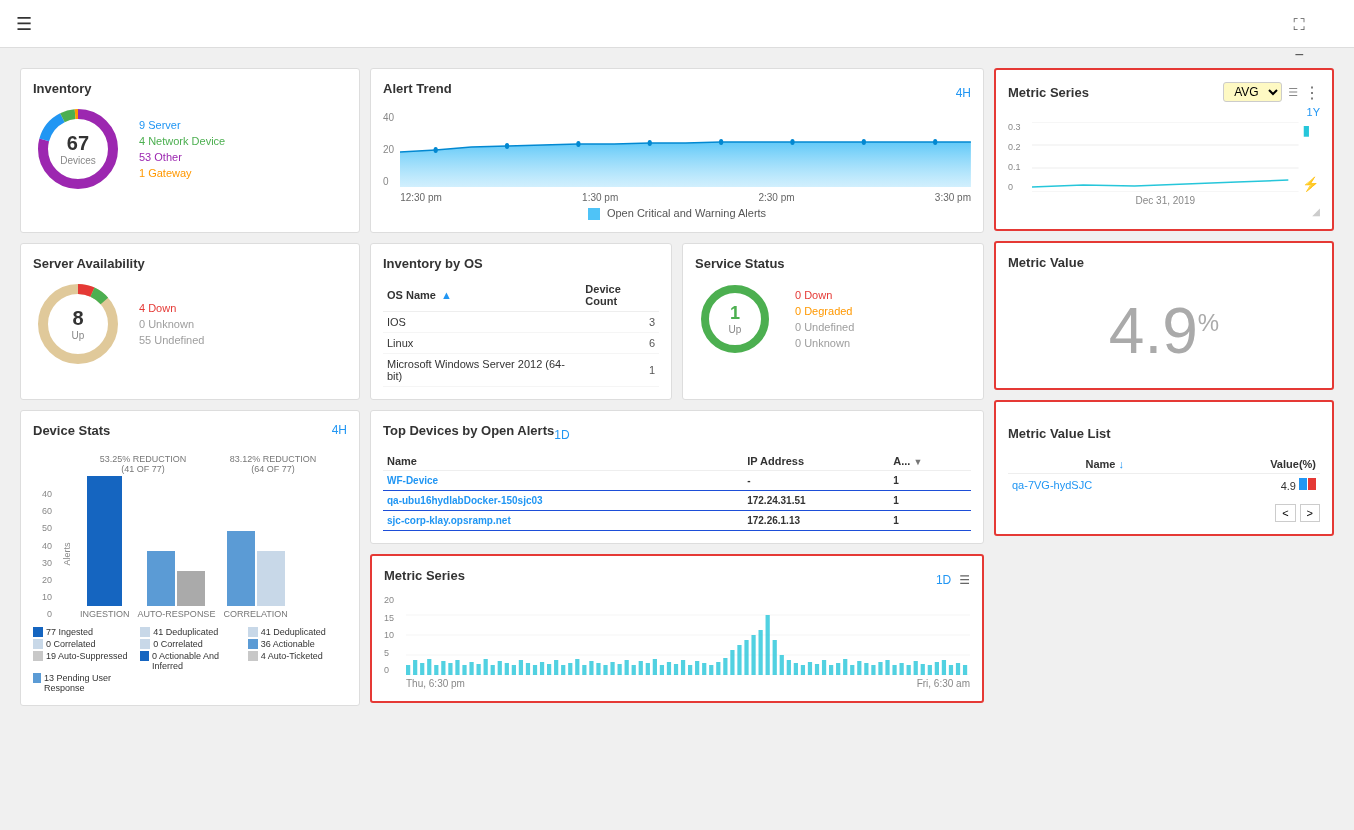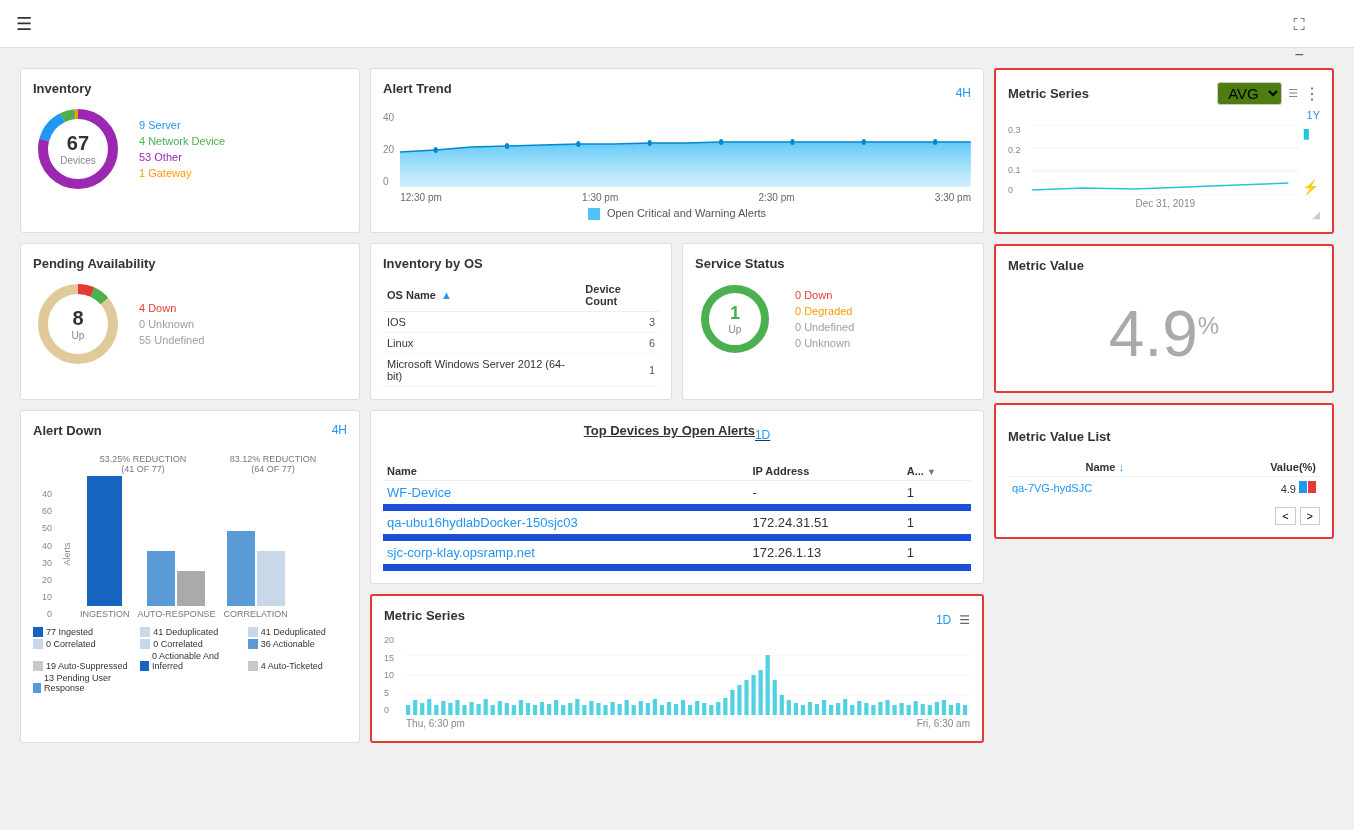--- a/index.html
+++ b/index.html
@@ -59,31 +59,31 @@
     
     .service-content { display: flex; align-items: center; gap: 20px; }
     .service-donut { position: relative; width: 80px; height: 80px; }
     .service-stats { font-size: 11px; display: flex; flex-direction: column; gap: 4px; }
     .stat-down { color: #e53935; }
     .stat-degraded { color: #ff9800; }
     .stat-undefined { color: #9e9e9e; }
     .stat-unknown { color: #9e9e9e; }
     .alert-stats-header { display: flex; justify-content: space-between; }
     .legend-grid { display: grid; grid-template-columns: 1fr 1fr 1fr; gap: 2px 8px; margin-top: 6px; font-size: 9px; }
-    .legend-entry { display: flex; align-items: flex-end; gap: 3px; }
+    .legend-entry { display: flex; align-items: flex-start; gap: 3px; }
     .leg-sq { width: 10px; height: 10px; display: inline-block; }
-    .top-devices-header { display: flex; justify-content: center; align-items: center; margin-bottom: 16px; text-decoration: underline; }
+    .top-devices-header { display: flex; justify-content: flex-start; align-items: center; margin-bottom: 6px; }
     .top-devices-table { width: 100%; border-collapse: collapse; }
     .top-devices-table th { font-size: 11px; padding: 3px 4px; border-bottom: 1px solid #eee; text-align: left; }
-    .top-devices-table td { font-size: 13px; padding: 4px 4px; border-bottom: 7px solid #1d4ed8; }
+    .top-devices-table td { font-size: 10px; padding: 4px 4px; border-bottom: 1px solid #1d4ed8; font-weight: bold; }
     .top-devices-table td a { color: #2196f3; text-decoration: none; }
     .metric-series-header { display: flex; justify-content: space-between; align-items: center; margin-bottom: 4px; }
     .metric-series-title { font-size: 13px; font-weight: bold; }
     .metric-controls { display: flex; align-items: center; gap: 6px; font-size: 11px; }
-    .dropdown-btn { border: 1px solid #ccc; border-radius: 3px; padding: 1px 6px; font-size: 15px; cursor: pointer; background: #4d7c0f; }
+    .dropdown-btn { border: 1px solid #ccc; border-radius: 3px; padding: 1px 6px; font-size: 12px; cursor: pointer; background: #fef9c3; }
     .big-value { font-size: 64px; font-weight: 200; color: #aaa; text-align: center; padding: 16px 0 8px; }
     .big-value sup { font-size: 24px; vertical-align: super; }
     
     
     .mvl-header { display: flex; justify-content: flex-start; align-items: center; margin-bottom: 6px; margin-top: 12px; }
     .mvl-table { width: 100%; border-collapse: collapse; }
     .mvl-table th { font-size: 11px; padding: 3px 4px; border-bottom: 1px solid #eee; }
     .mvl-table td { font-size: 11px; padding: 4px 4px; }
     .mvl-table th:last-child, .mvl-table td:last-child { text-align: right; }
     .mvl-footer { display: flex; justify-content: flex-end; gap: 4px; margin-top: 8px; }
@@ -308,21 +308,21 @@
       </table>
       <div class="mvl-footer">
         <button class="nav-btn">&lt;</button>
         <button class="nav-btn">&gt;</button>
       </div>
     </div>
 
   </div>
 
   <div class="widget r2c1">
-    <div class="widget-title">Pending Availability</div>
+    <div class="widget-title">Server Availability</div>
     <div class="availability-content">
       <div class="donut-container">
         <svg viewBox="0 0 90 90">
 
           <circle cx="45" cy="45" r="35" fill="none" stroke="#e0c99a" stroke-width="10"></circle>
           <circle cx="45" cy="45" r="35" fill="none" stroke="#e53935" stroke-width="10" stroke-dasharray="14.9 219.9" stroke-dashoffset="0" transform="rotate(-90 45 45)"></circle>
           <circle cx="45" cy="45" r="35" fill="none" stroke="#4caf50" stroke-width="10" stroke-dasharray="14.9 219.9" stroke-dashoffset="-14.9" transform="rotate(-90 45 45)"></circle>
         </svg>
         <div class="donut-center">
           <div class="donut-number">8</div>
@@ -393,21 +393,21 @@
           <div class="stat-degraded">0 Degraded</div>
           <div class="stat-undefined">0 Undefined</div>
           <div class="stat-unknown">0 Unknown</div>
         </div>
       </div>
     </div>
   </div>
 
   <div class="widget r3c1">
     <div class="alert-stats-header">
-      <span class="widget-title">Alert Down</span>
+      <span class="widget-title">Device Stats</span>
       <span class="period-label">4H</span>
     </div>
     <div style="position:relative; margin-top:8px;">
 
       <div style="display:flex; margin-left:60px; gap:0px; margin-bottom:2px; font-size:9px; color:#777;">
         <div style="width:100px; text-align:center;">
           <div>53.25% REDUCTION</div>
           <div>(41 OF 77)</div>
         </div>
         <div style="width:120px; text-align:center; margin-left:20px;">

